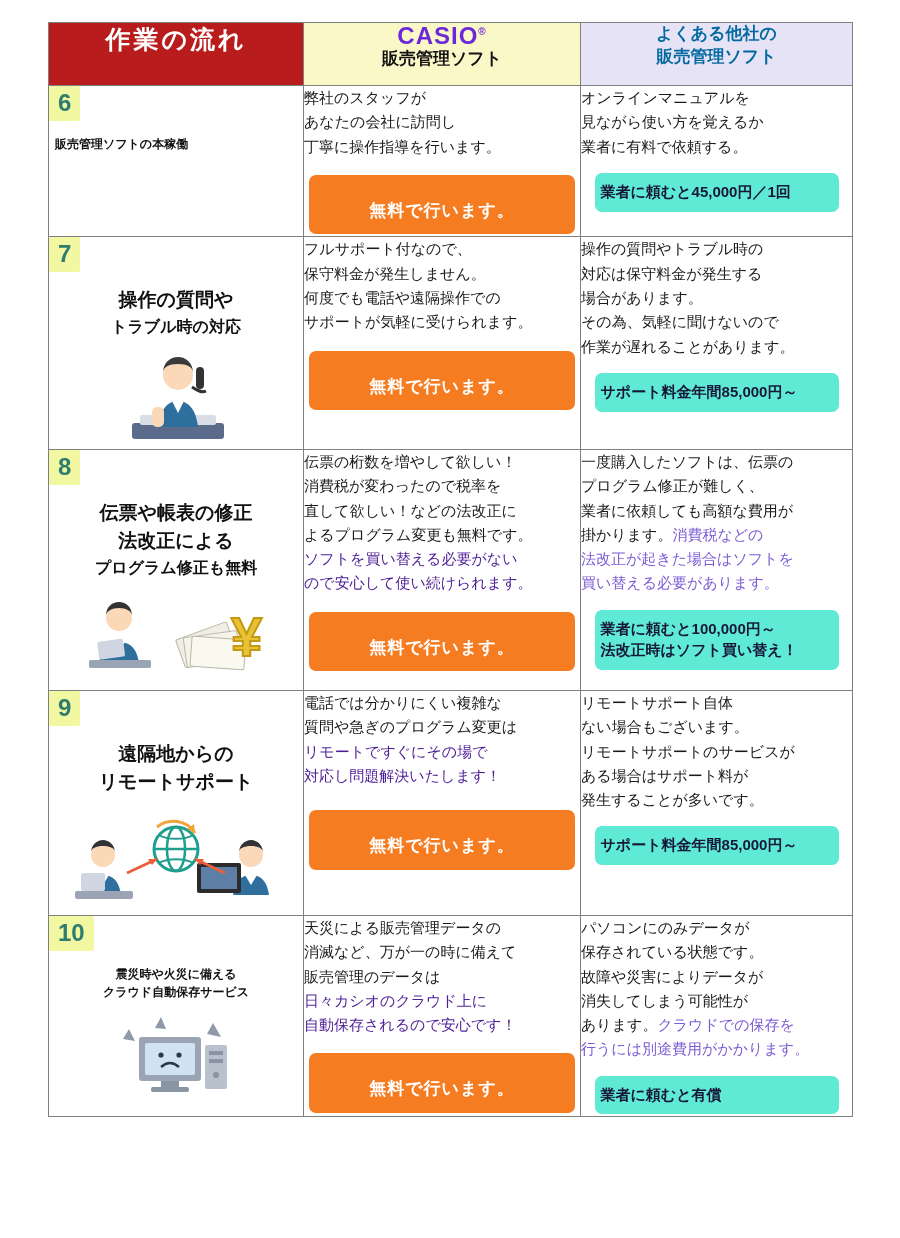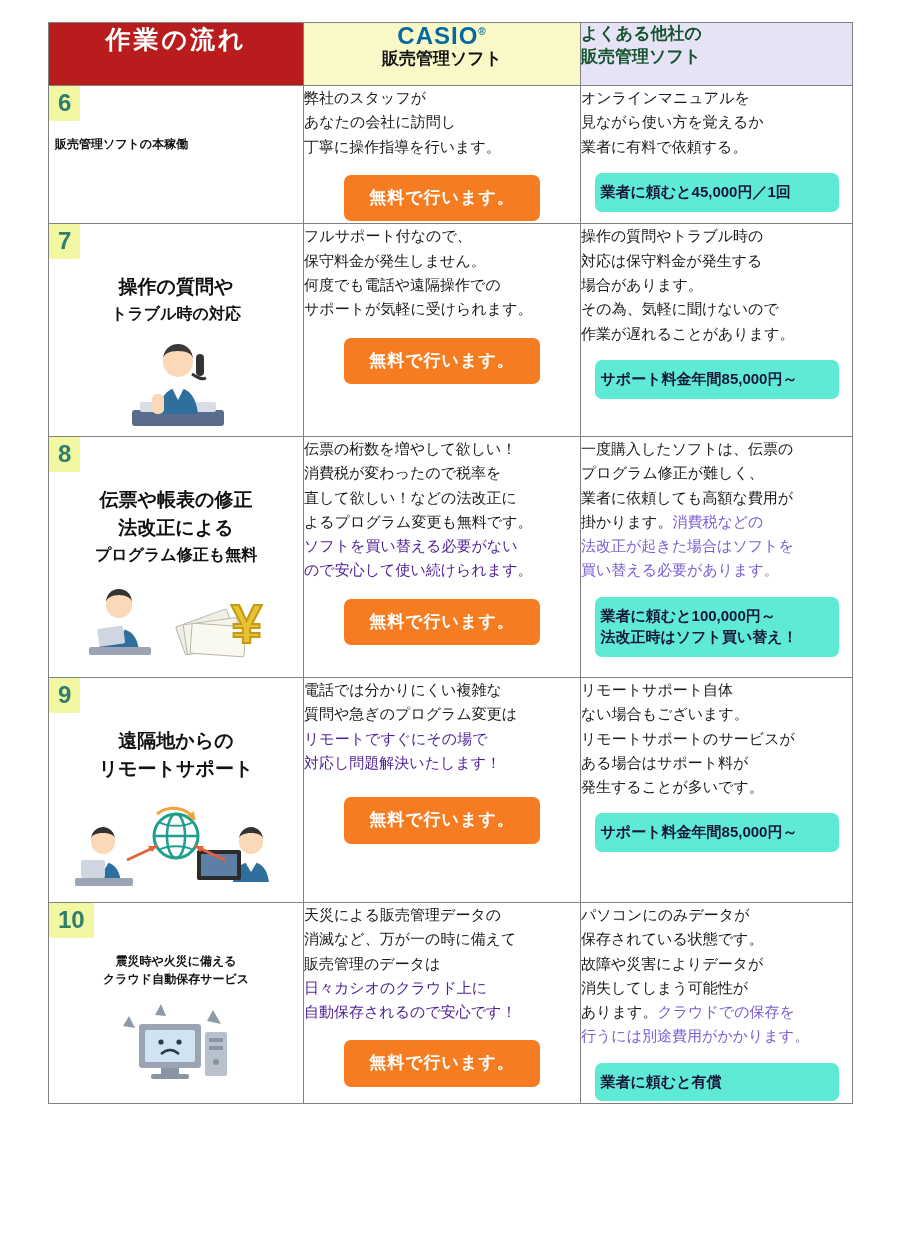--- a/index.html
+++ b/index.html
@@ -44,39 +44,39 @@
     background: #fbf8c8;
     text-align: center;
     height: 62px;
     vertical-align: middle;
     padding: 4px 0;
   }
   .casio-logo {
     font-size: 24px;
     font-weight: bold;
     letter-spacing: 1px;
-    color: #0369a1;
+    color: #6d28d9;
     line-height: 1.05;
   }
   .casio-logo sup {
     font-size: 10px;
     vertical-align: super;
   }
   .casio-sub {
     font-size: 17px;
     color: #111111;
     line-height: 1.25;
   }
   .hdr-other {
     background: #e7e3f7;
-    text-align: left;
+    text-align: center;
     height: 62px;
     vertical-align: middle;
     font-size: 17px;
-    color: #14532d;
+    color: #0369a1;
     line-height: 1.35;
     padding: 4px 0;
   }
   
   .cell-left {
     padding: 10px 10px 14px 14px;
     position: relative;
   }
   .step-num {
     display: inline-block;
@@ -133,22 +133,22 @@
   }
   .badge-free {
     display: block;
     margin: 16px auto 2px auto;
     background: #f57c20;
     color: #ffffff;
     font-size: 17px;
     font-weight: bold;
     text-align: center;
     border-radius: 7px;
-    padding: 9px 0 10px 0;
-    width: 196px;
+    padding: 22px 0 10px 0;
+    width: 266px;
     letter-spacing: 1px;
   }
   .badge-cost {
     display: block;
     margin: 14px auto 2px auto;
     background: #5eead4;
     color: #17173a;
     font-size: 15px;
     font-weight: bold;
     text-align: left;

